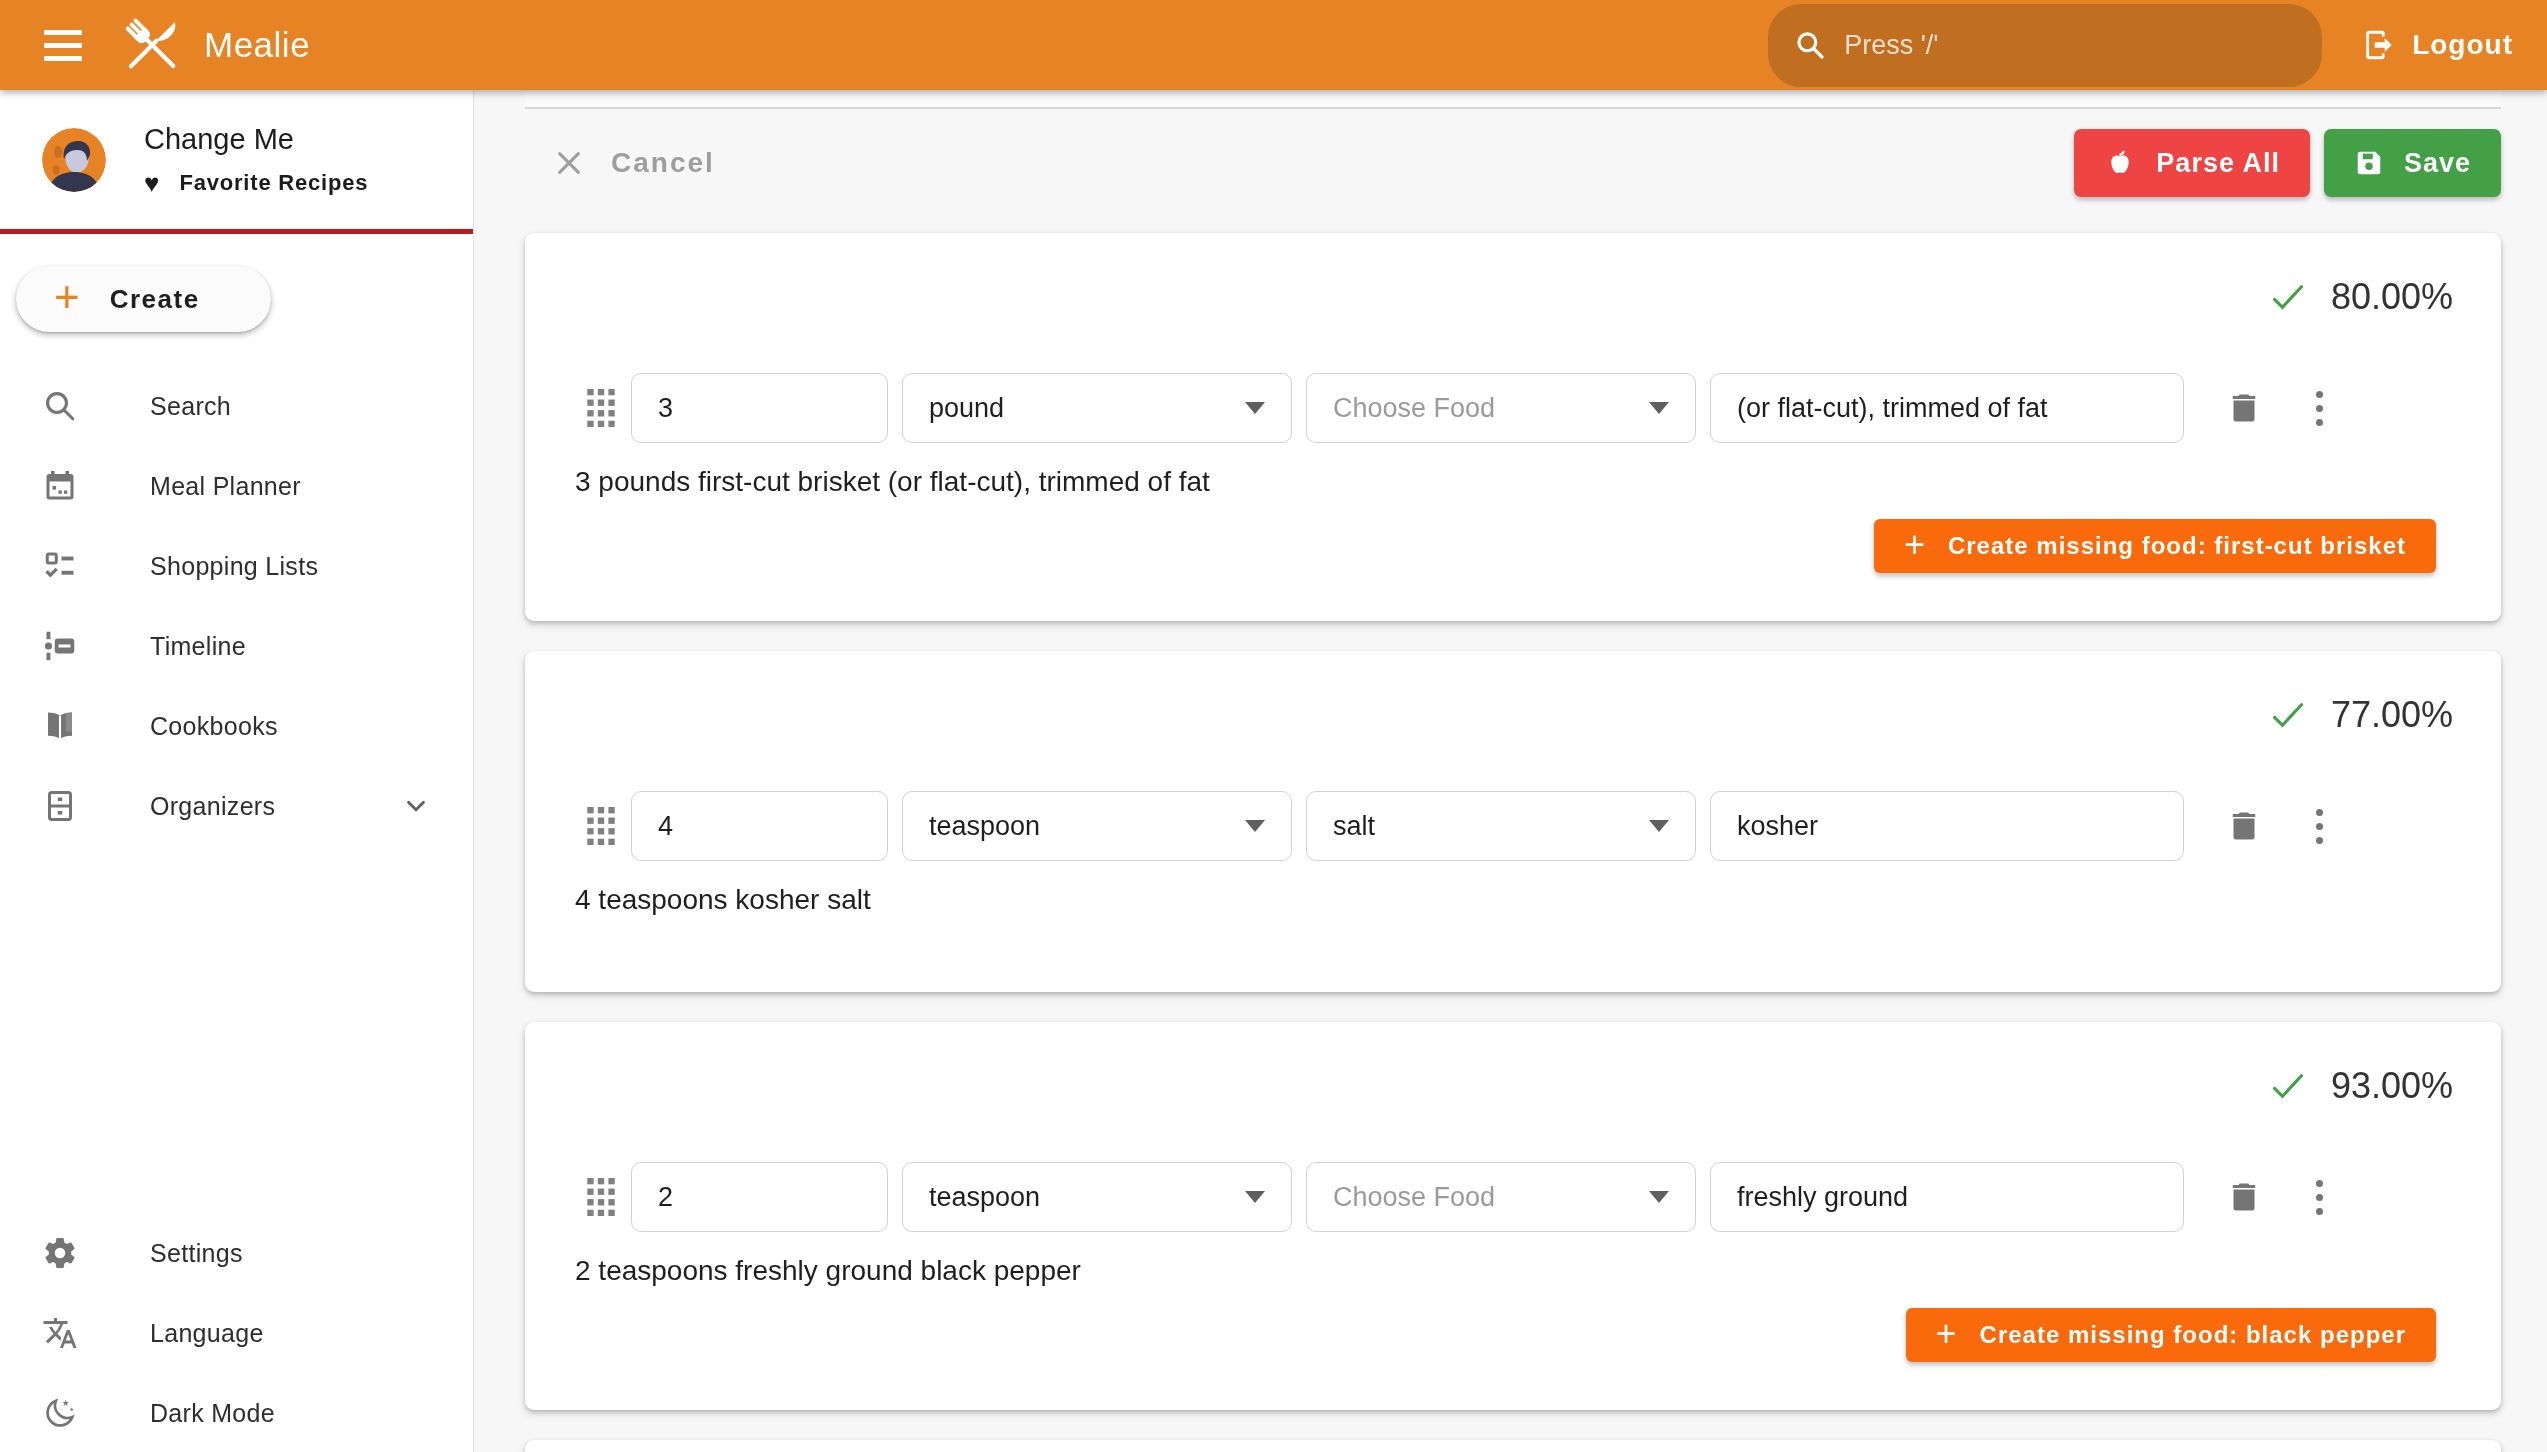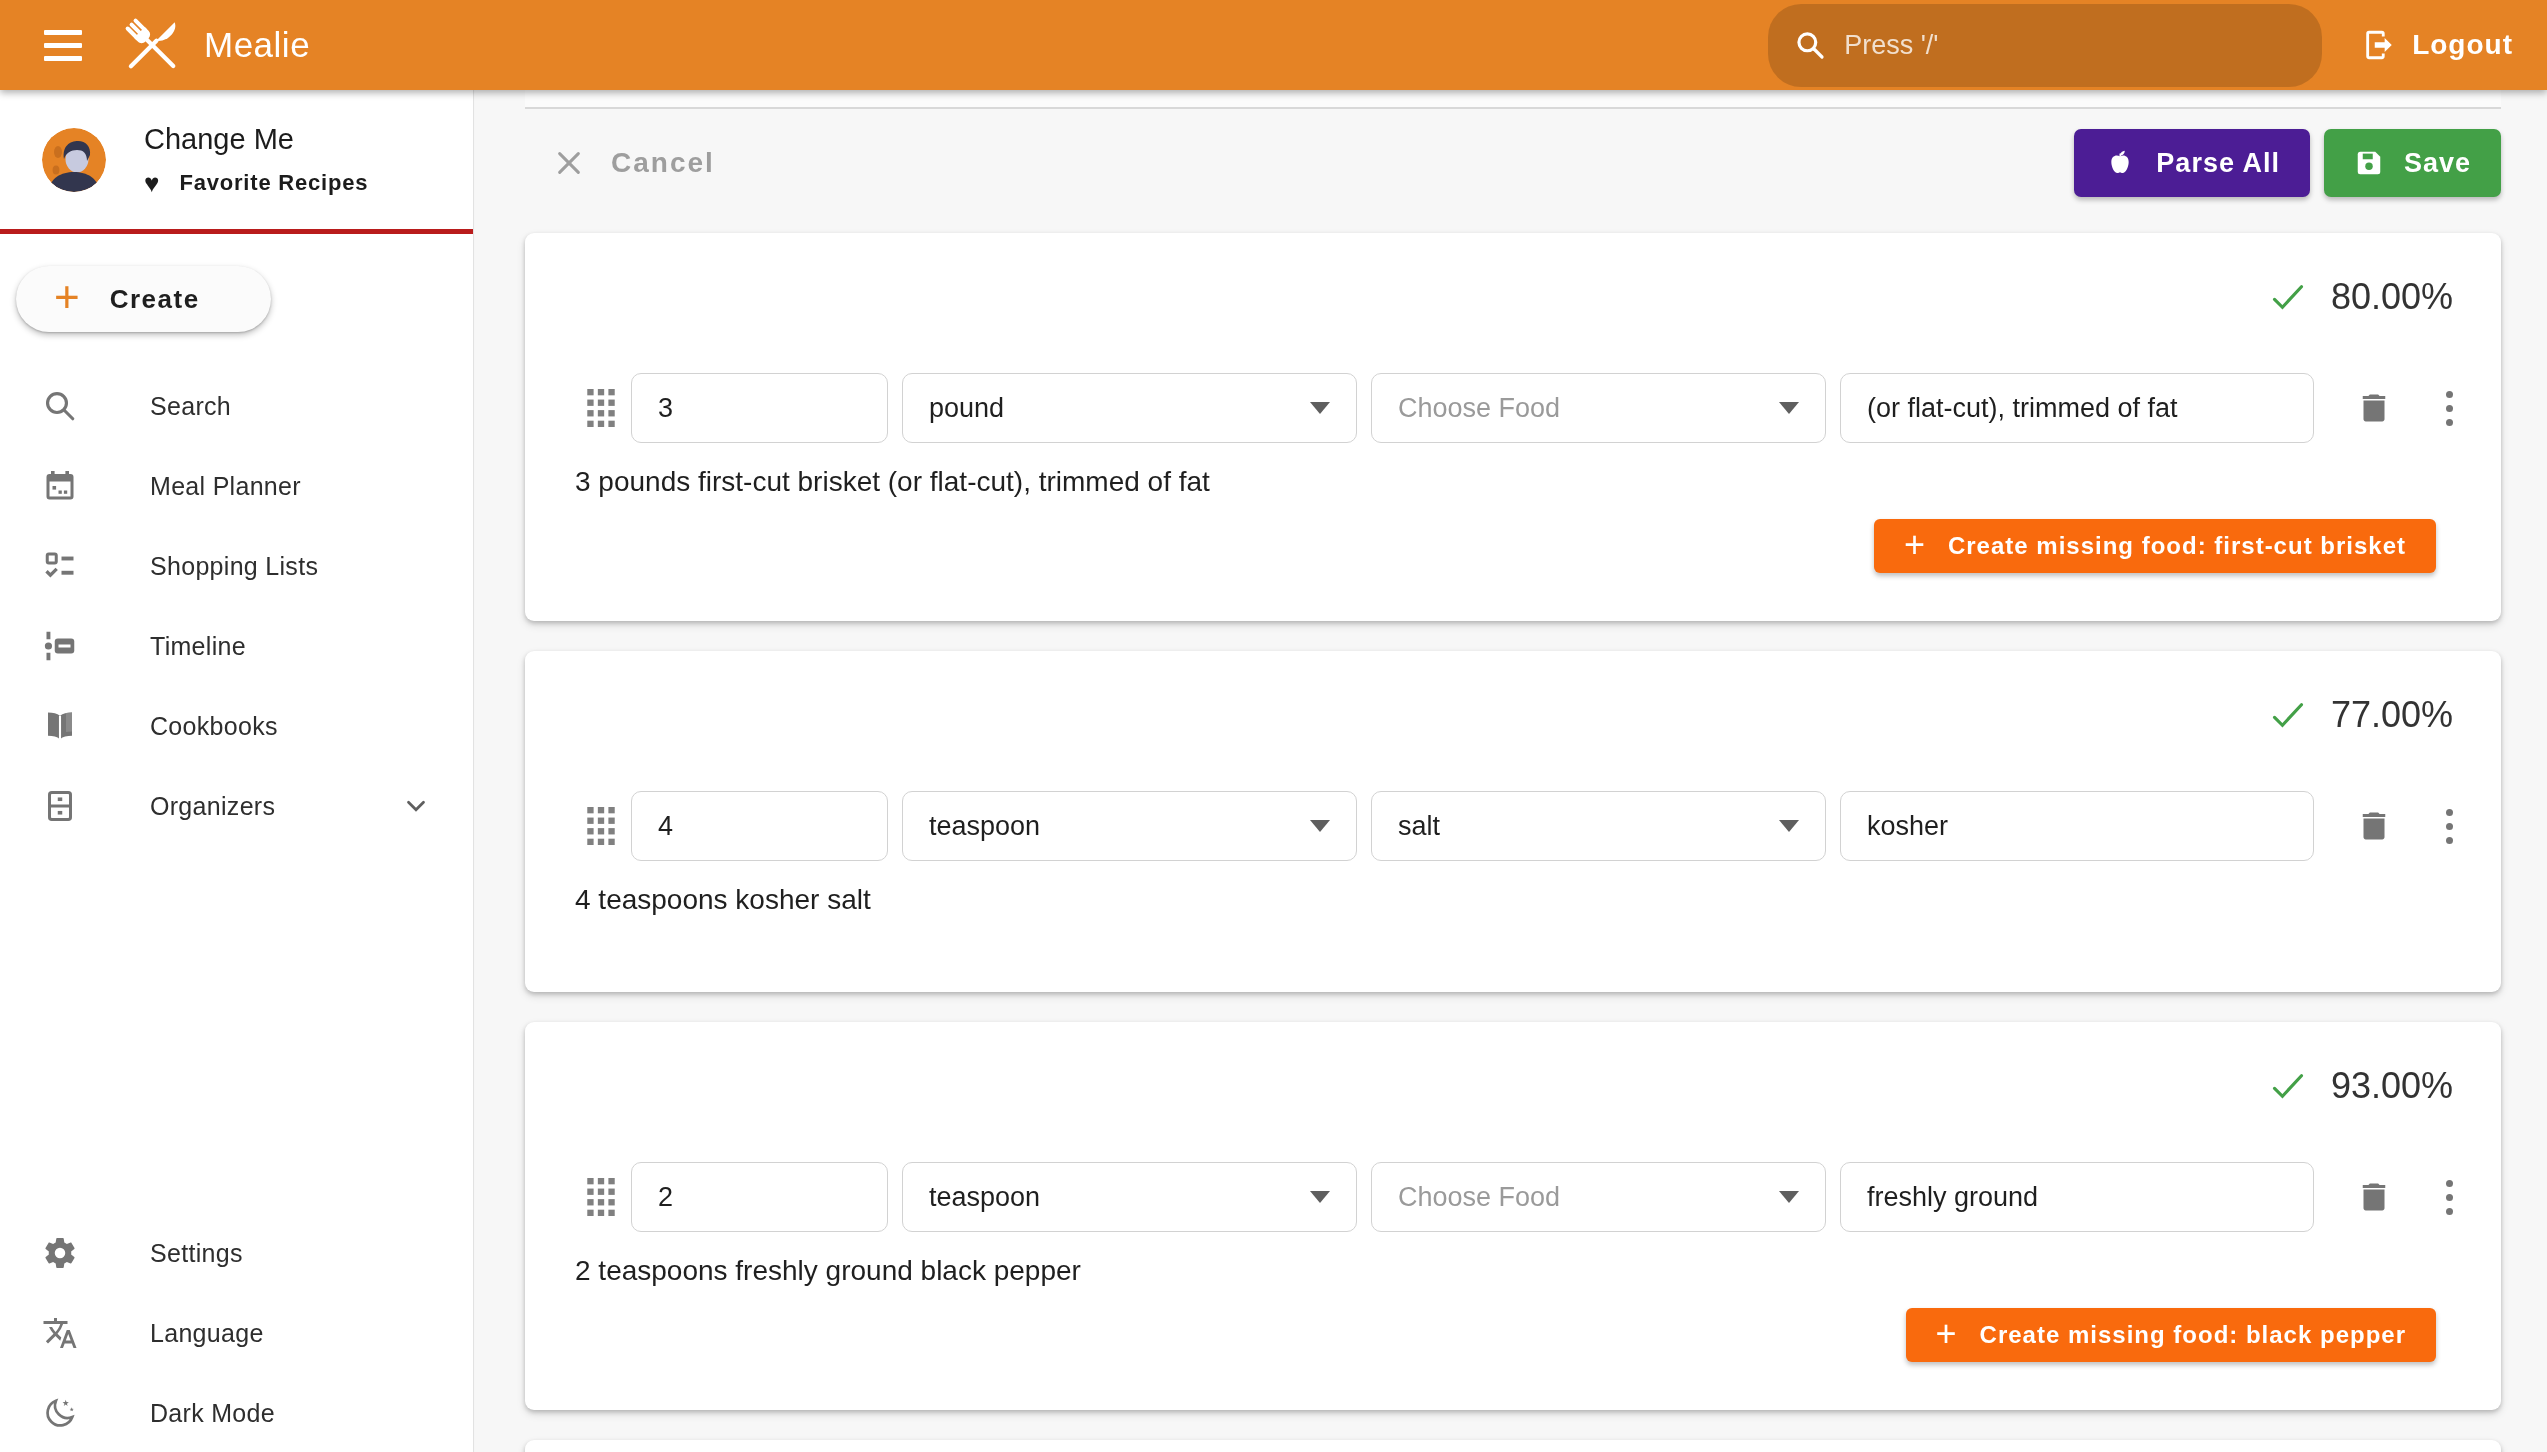--- a/index.html
+++ b/index.html
@@ -54,37 +54,37 @@
   .content { position:absolute; top:90px; left:475px; right:0; bottom:0; background:#F7F7F7; overflow:hidden; }
   .top-strip { height:19px; margin:0 46px 0 50px; border-bottom:2px solid #D8D8D8; background:#FBFBFB; }
   .toolbar { margin:20px 46px 0 50px; height:68px; display:flex; align-items:center; }
   .cancel-btn { display:flex; align-items:center; gap:26px; background:none; border:none; cursor:pointer;
     color:#9E9E9E; font-size:28px; font-weight:600; letter-spacing:2px; margin-left:28px; font-family:inherit; }
   .cancel-btn svg { color:#9E9E9E; }
   .toolbar-right { margin-left:auto; display:flex; gap:14px; }
   .btn { height:68px; border:none; border-radius:7px; display:flex; align-items:center; gap:20px;
     padding:0 30px; color:#fff; font-size:27px; font-weight:700; letter-spacing:1px; cursor:pointer;
     box-shadow:0 3px 5px rgba(0,0,0,.25); font-family:inherit; }
-  .btn-parse { background:#4c1d95; }
+  .btn-parse { background:#ef4444; }
   .btn-save { background:#43A047; }
 
   .card { margin:36px 46px 0 50px; background:#fff; border-radius:9px;
     box-shadow:0 2px 4px rgba(0,0,0,.18), 0 4px 9px rgba(0,0,0,.13); }
   .card.cut { height:26px; margin-top:30px; border-radius:9px 9px 0 0; }
   .card + .card { margin-top:30px; }
   .conf-row { display:flex; align-items:center; justify-content:flex-end; gap:24px;
     padding:46px 48px 0 0; height:82px; }
   .conf { font-size:36px; color:#333; }
   .fields-row { margin-top:58px; display:flex; align-items:center; padding-left:60px; gap:14px; }
   .drag { width:32px; display:flex; align-items:center; justify-content:center; cursor:grab; }
   .field { height:70px; background:#fff; border:1px solid #D2D2D2; border-radius:10px;
     font-size:27px; color:#1f1f1f; padding:0 26px; font-family:inherit; }
   input.field { outline:none; }
   .f-qty { width:257px; }
-  .f-select { width:455px; display:flex; align-items:center; justify-content:space-between; cursor:pointer; }
+  .f-select { width:390px; display:flex; align-items:center; justify-content:space-between; cursor:pointer; }
   .f-note { width:474px; }
   .placeholder { color:#9A9A9A; }
   .caret { width:0; height:0; border-left:10px solid transparent; border-right:10px solid transparent;
     border-top:12px solid #5F5F5F; }
   .iconbtn { background:none; border:none; cursor:pointer; display:flex; align-items:center; justify-content:center; }
   .trash-btn { margin-left:28px; }
   .kebab-btn { margin-left:36px; width:14px; flex-direction:column; gap:7px; }
   .kebab-btn i { width:7px; height:7px; border-radius:50%; background:#757575; }
   .original { margin:22px 0 0 50px; font-size:28px; color:#1f1f1f; line-height:34px; }
   .missing-row { display:flex; justify-content:flex-end; padding-right:65px; margin-top:20px; }

